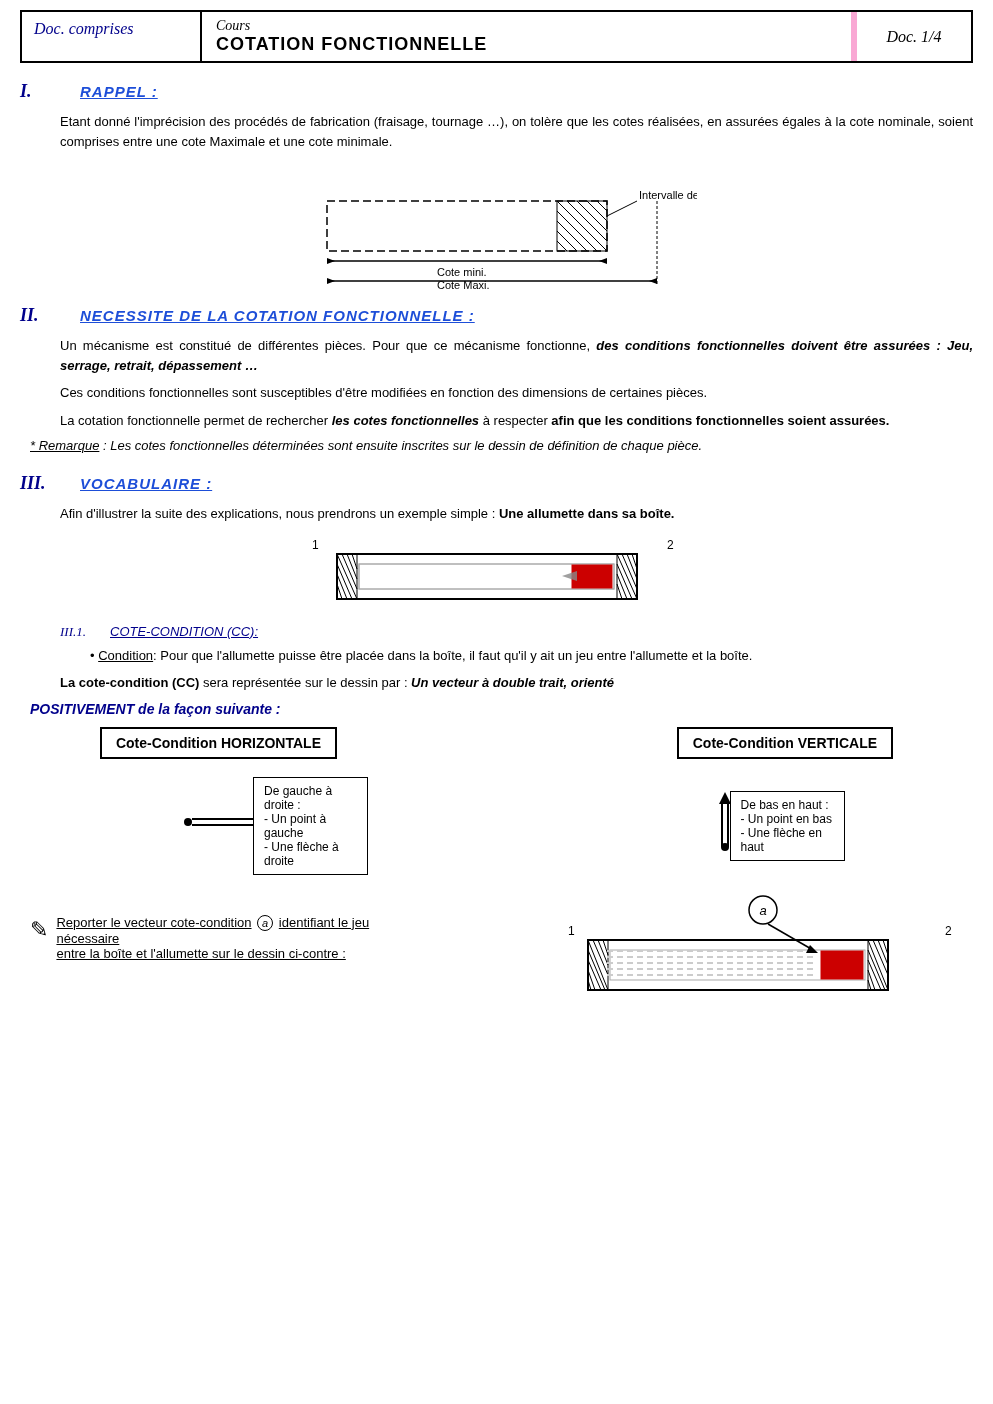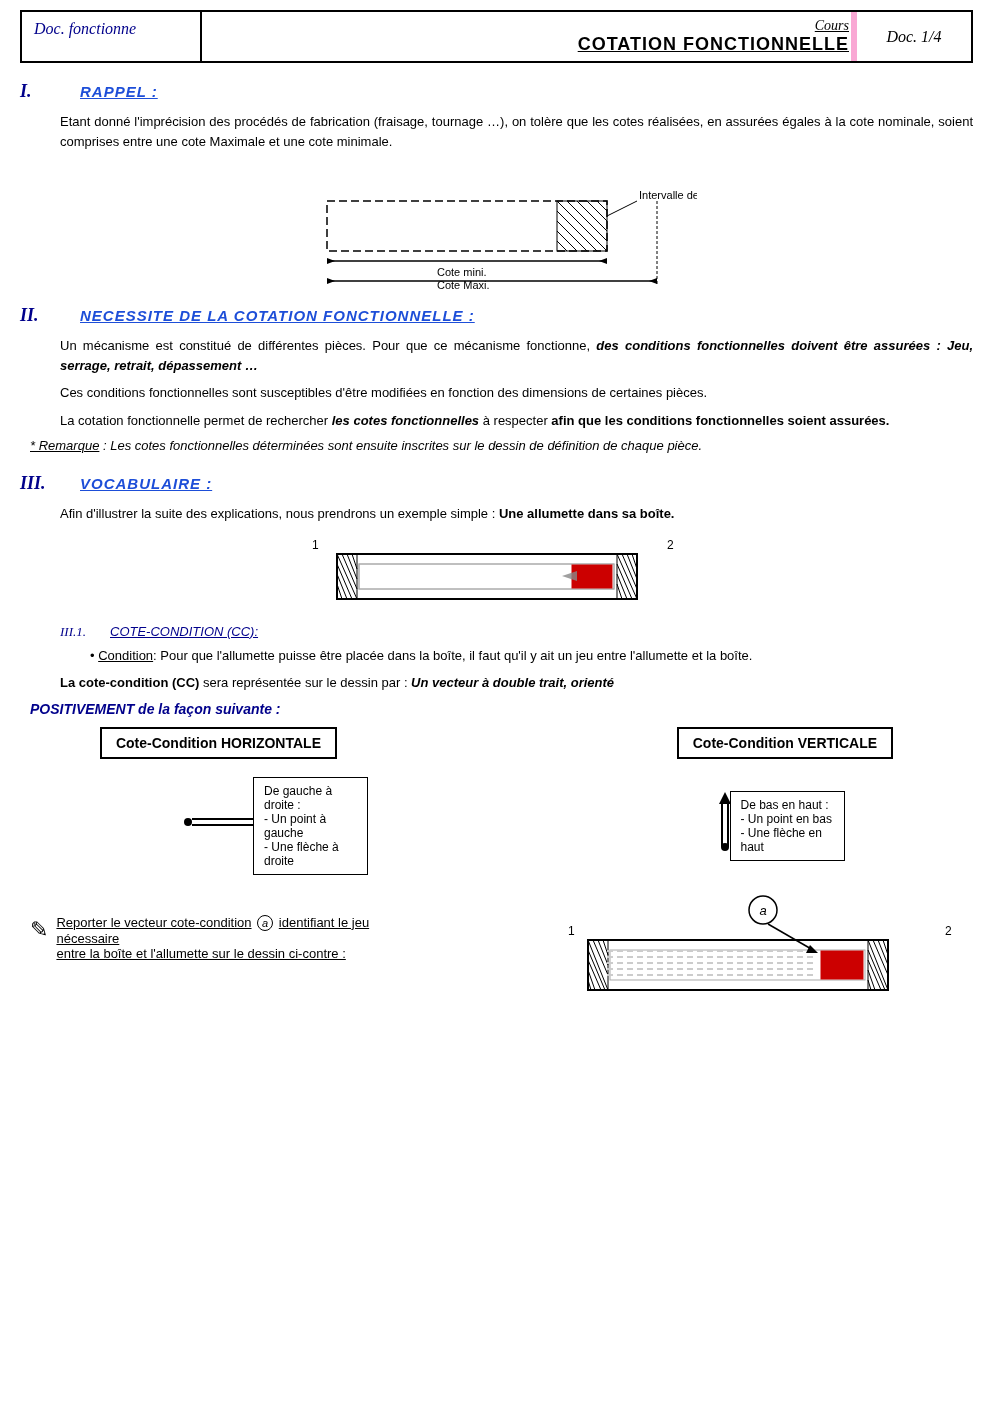--- a/index.html
+++ b/index.html
@@ -28,23 +28,22 @@
       width: 180px;
       border-right: 2px solid #000;
       padding: 8px 12px;
       font-style: italic;
       font-size: 16px;
       color: #00008B;
       font-family: 'Georgia', serif;
     }
     .header-center {
       flex: 1;
-      text-align: right;
-      padding: 6px 2px;
-      text-decoration: underline;
+      text-align: left;
+      padding: 6px 14px;
     }
     .header-center .cours-title {
       font-style: italic;
       font-size: 14px;
       font-family: 'Georgia', serif;
       color: #000;
     }
     .header-center .main-title {
       font-size: 18px;
       font-weight: bold;
@@ -202,21 +201,21 @@
       position: relative;
     }
   </style>
 </head>
 <body>
 
 <div class="page">
 
   <div class="header">
     <div class="header-left">
-      <span>Doc. fonctionne</span>
+      <span>Doc. comprises</span>
     </div>
     <div class="header-center">
       <div class="cours-title">Cours</div>
       <div class="main-title">COTATION FONCTIONNELLE</div>
     </div>
     <div class="header-right">
       <span>Doc. 1/4</span>
     </div>
   </div>
 

